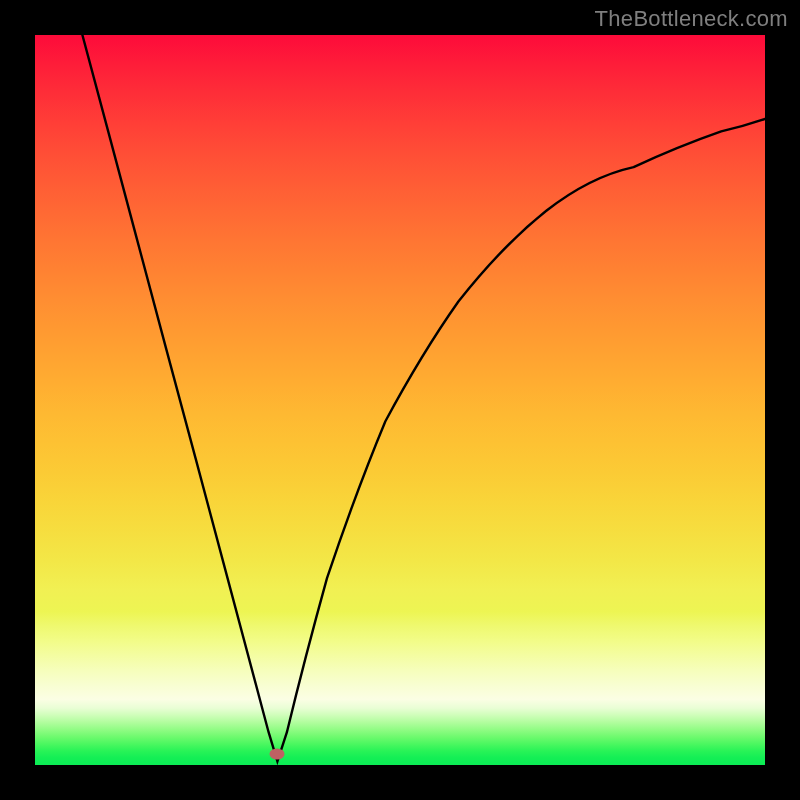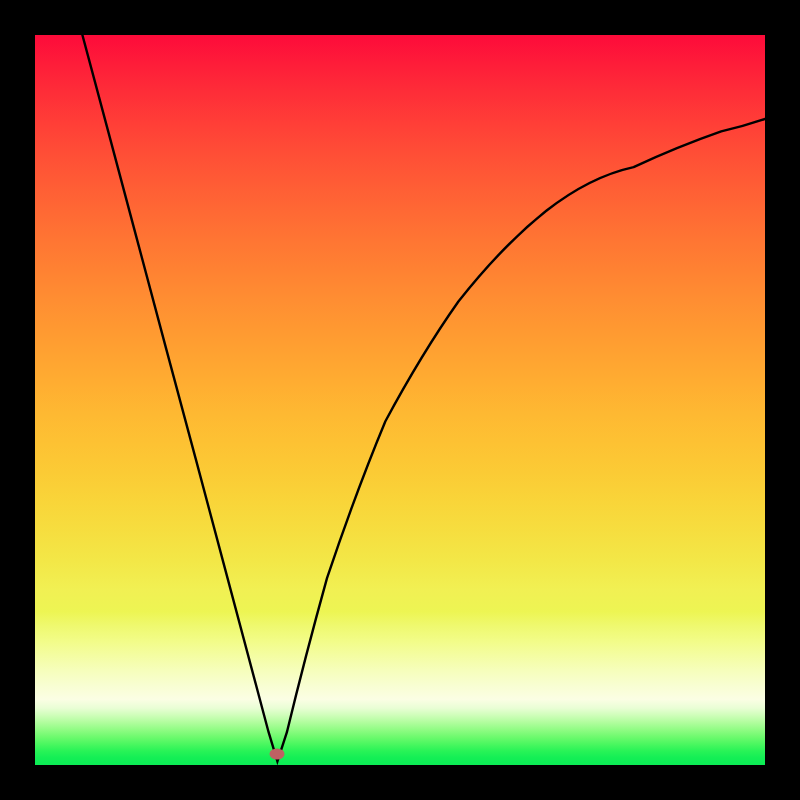--- a/index.html
+++ b/index.html
@@ -122,13 +122,14 @@
                Q 386.9 318.3 423.4 266.5
                Q 467.2 211.0 511.0 176.0
                Q 554.8 141.7 598.6 132.1
                Q 642.4 111.7 686.2 96.4
                Q 708.1 91.5 730.0 84.0"></path>
     </svg>
 
     <div class="marker" style="left:242.4px; top:719.1px;"></div>
   </div>
 
+  <div class="watermark">TheBottleneck.com</div>
 </div>
 
 </body></html>

